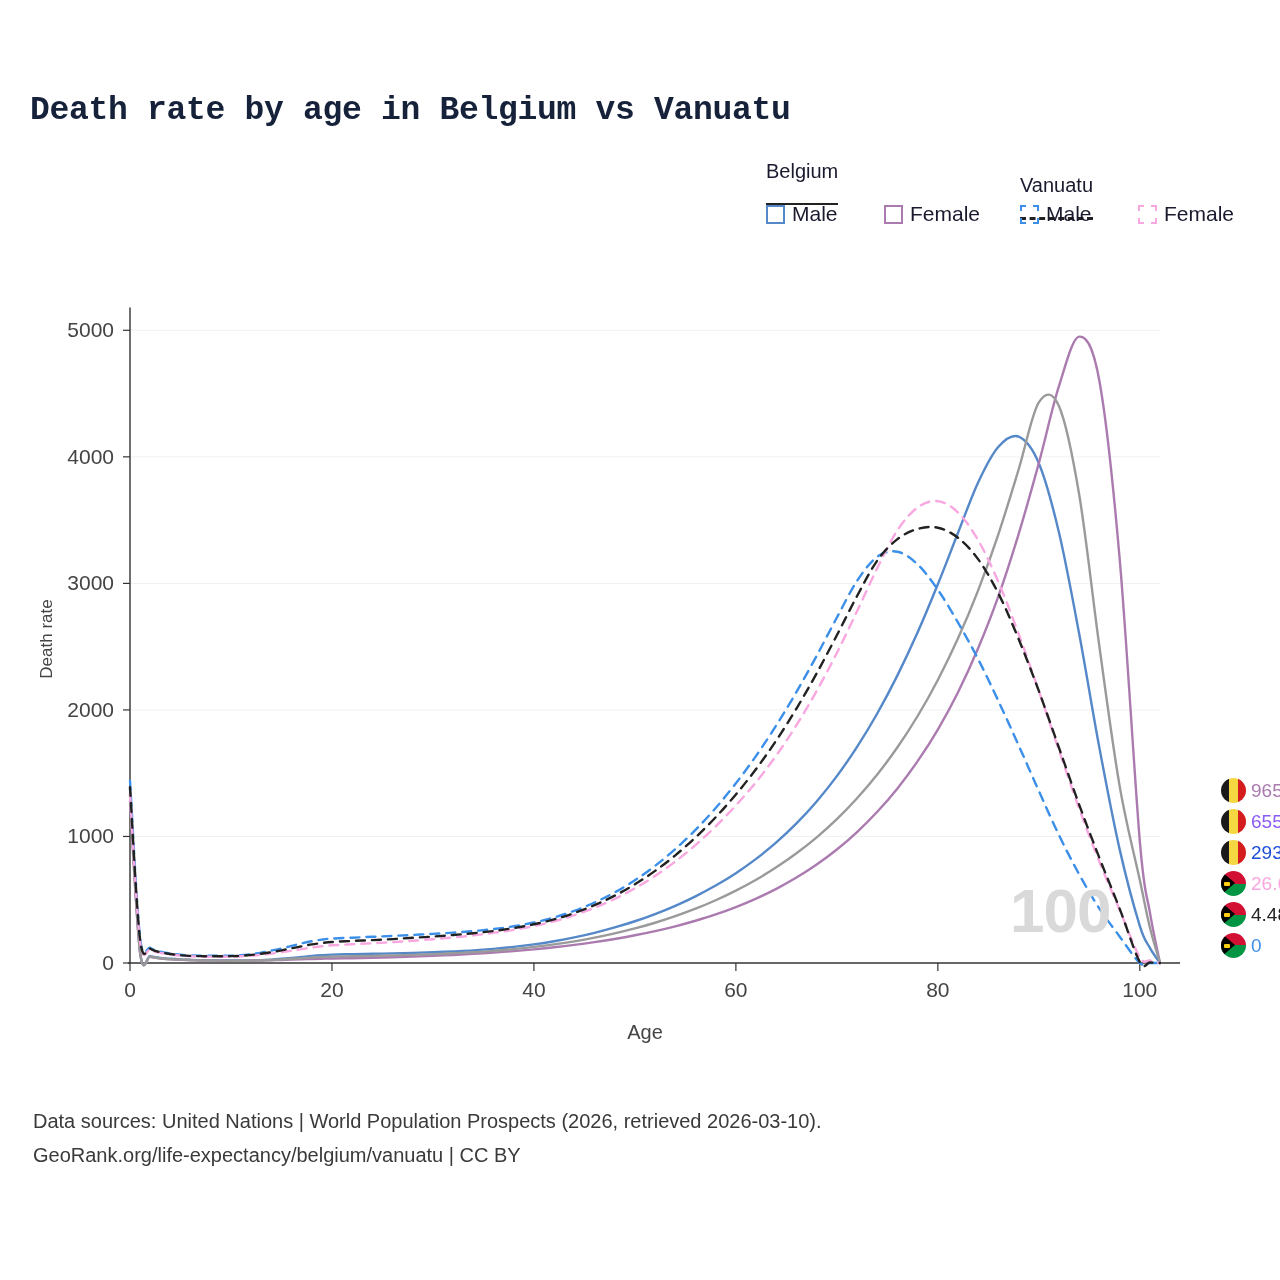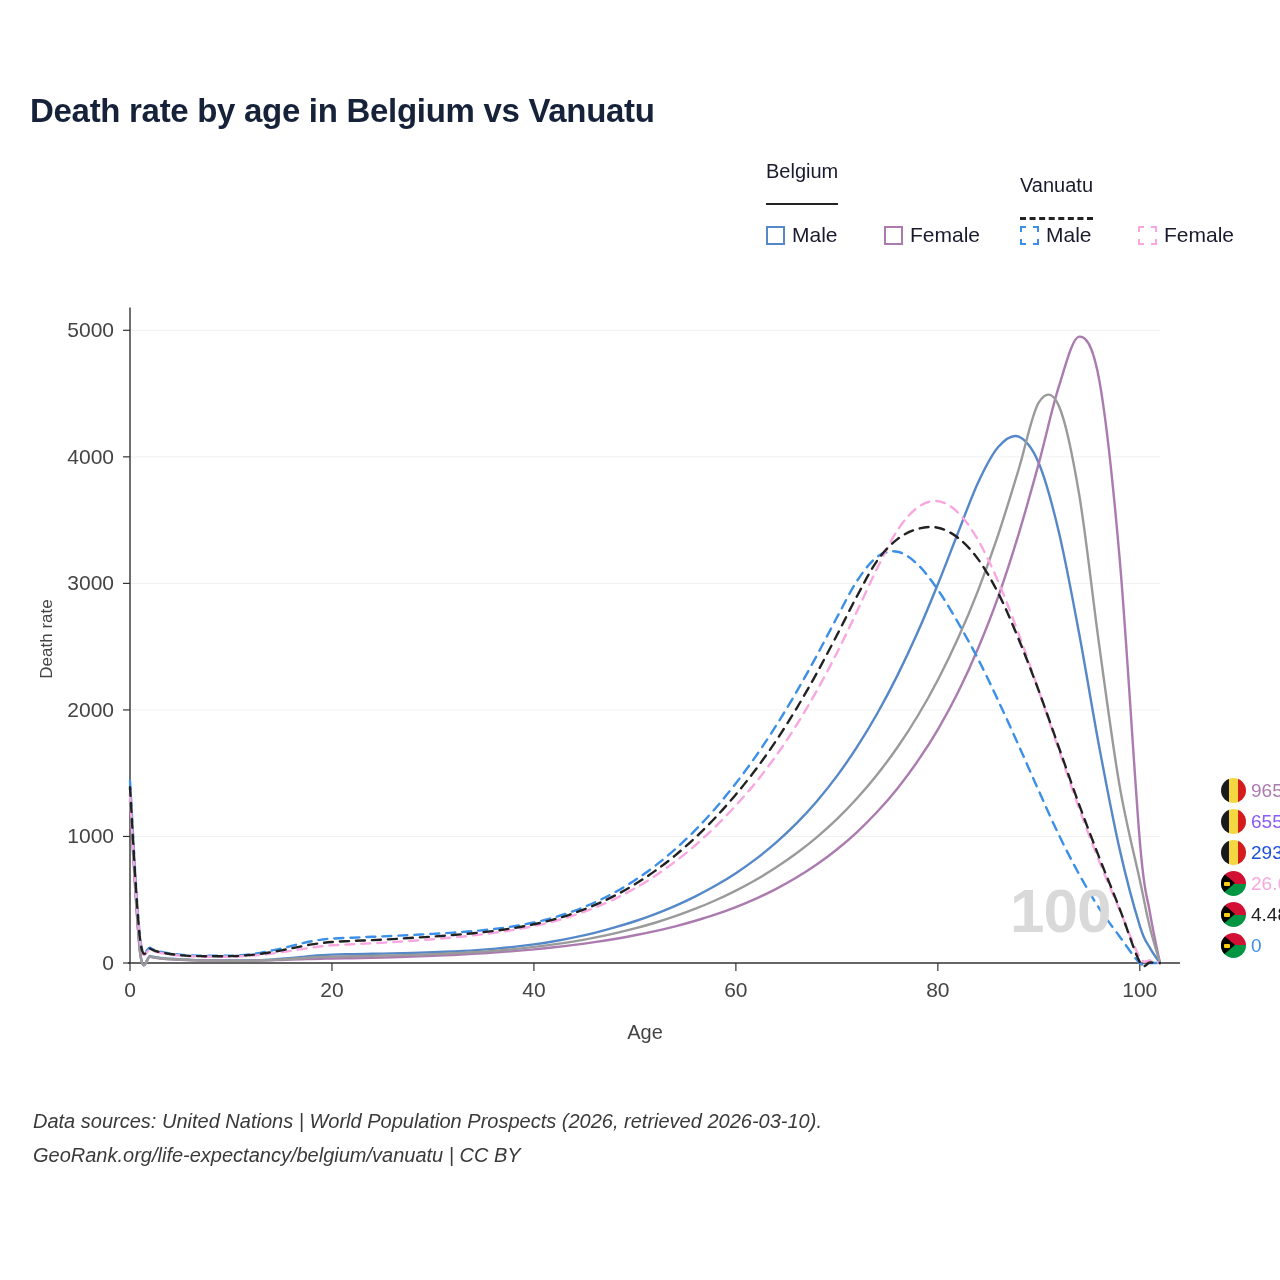--- a/index.html
+++ b/index.html
@@ -20,20 +20,21 @@
     inset: 0;
   }
   .title {
     position: absolute;
     left: 30px;
     top: 92px;
     font-size: 33px;
     font-weight: bold;
     color: #16213a;
     letter-spacing: -0.3px;
+    font-family: Liberation Mono, monospace;
   }
   
   .legend {
     position: absolute;
     left: 756px;
     top: 160px;
     width: 500px;
     height: 80px;
   }
   .legend-group-title {
@@ -48,21 +49,20 @@
   .legend-group-title.dashed-underline {
     border-bottom: 3px dashed #222;
   }
   .legend-item {
     position: absolute;
     display: flex;
     align-items: center;
     gap: 7px;
     font-size: 21px;
     color: #1a1a2e;
-    margin-top: 21px;
   }
   .legend-swatch {
     width: 19px;
     height: 19px;
     box-sizing: border-box;
     background: transparent;
   }
   .sw-solid-blue   { border: 2px solid #5588c8; }
   .sw-solid-purple { border: 2px solid #ab7bb0; }
   .sw-dash-blue    { border: 2px dashed #3b8fe8; }
@@ -134,21 +134,20 @@
     white-space: nowrap;
   }
   
   .footer {
     position: absolute;
     left: 33px;
     top: 1104px;
     font-size: 20px;
     color: #3a3a3a;
     line-height: 1.7;
-    font-style: italic;
   }
   .footer div { white-space: nowrap; }
 </style>
 </head>
 <body>
 
 <div id="chart-root">
 
   <div class="title">Death rate by age in Belgium vs Vanuatu</div>
 

